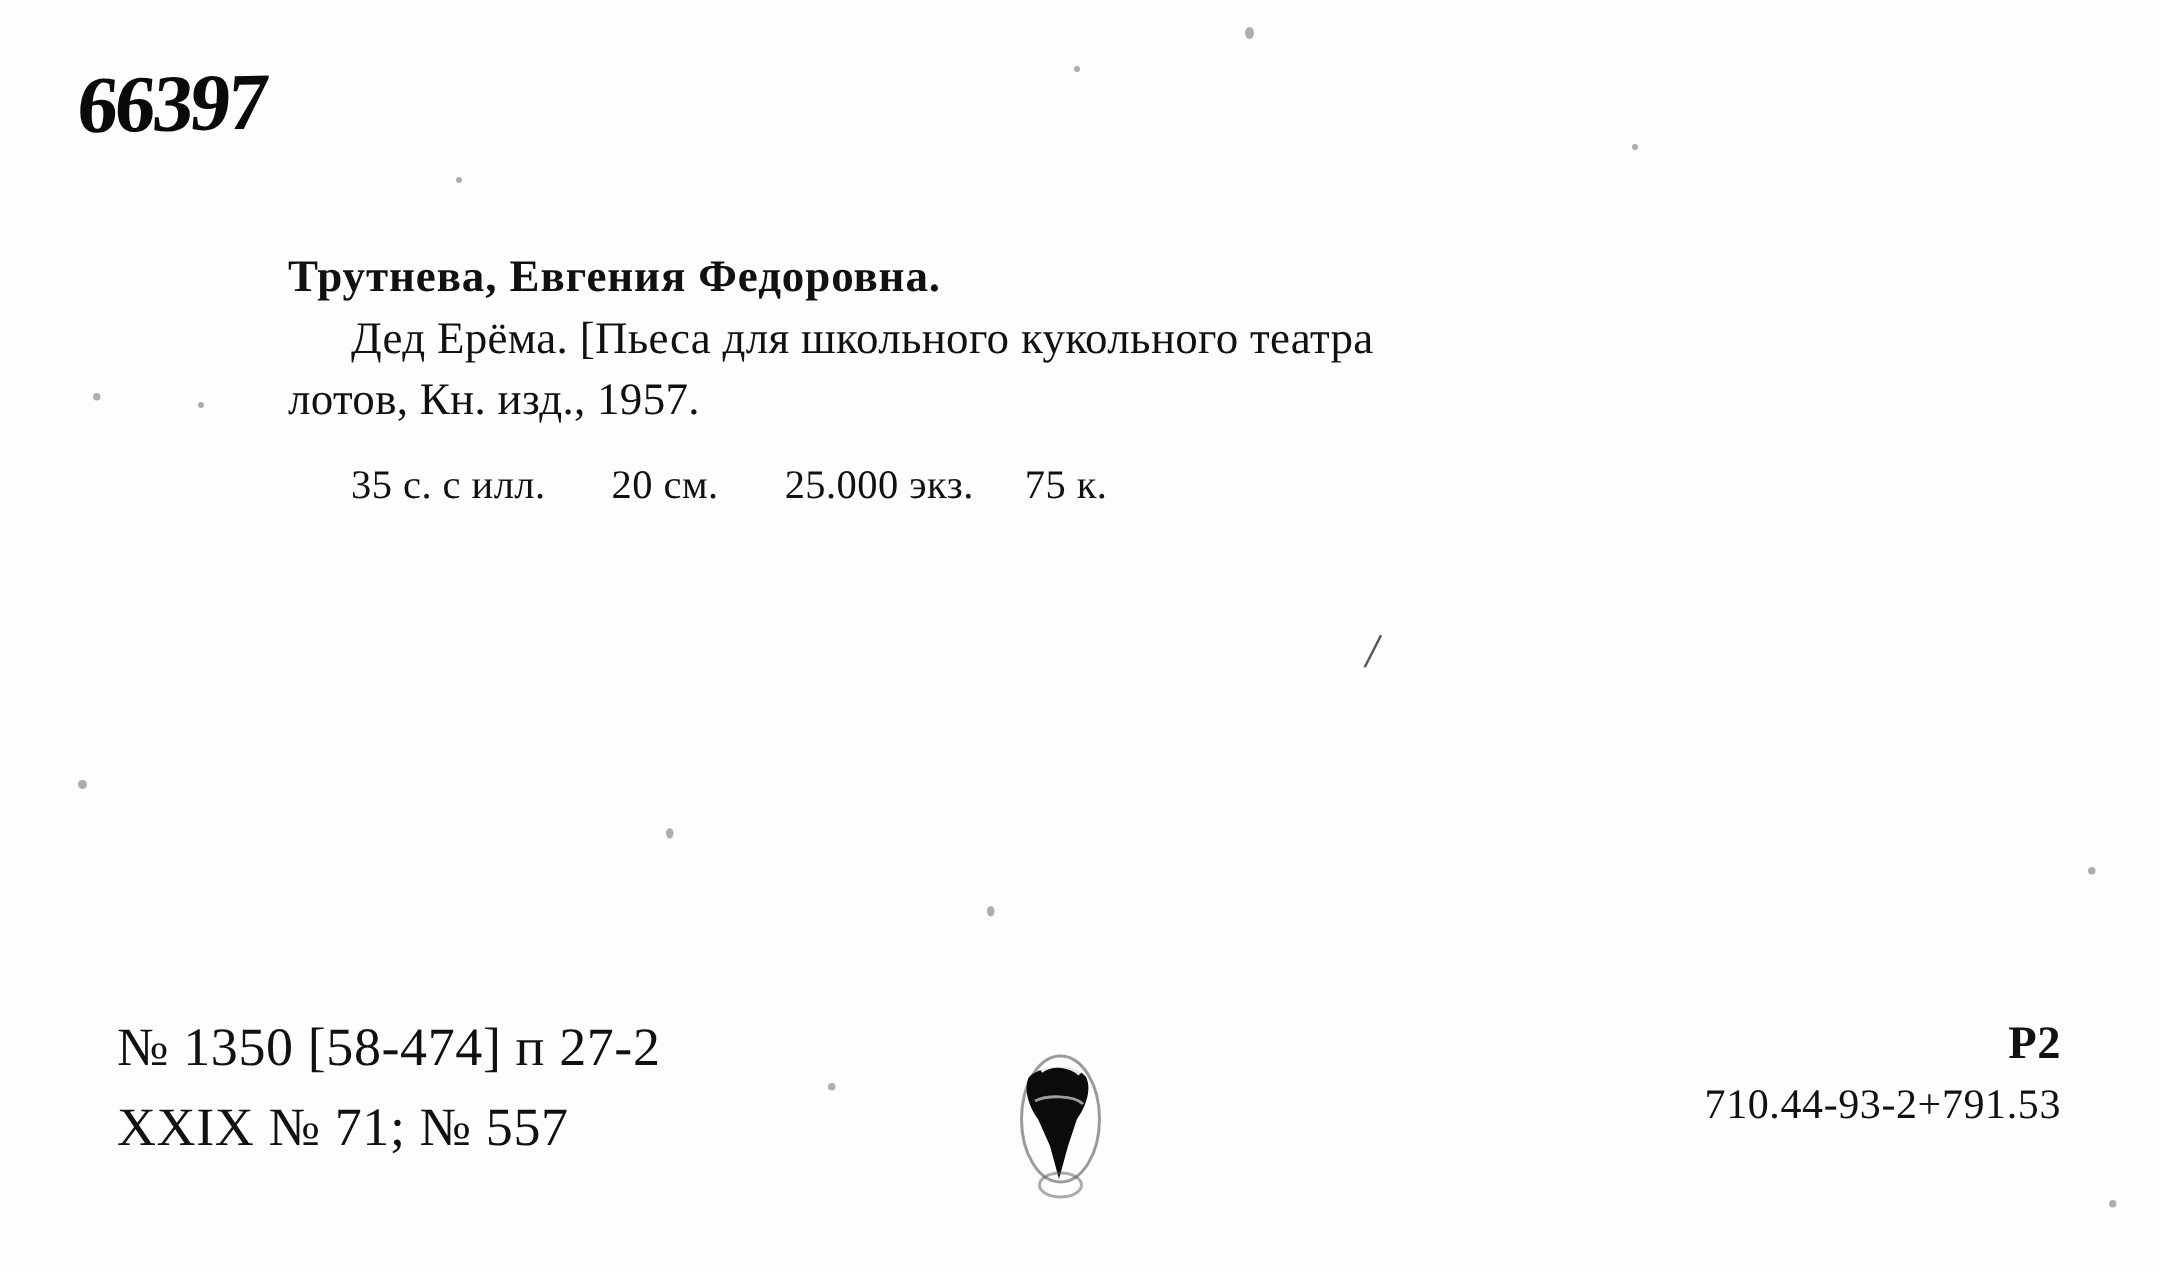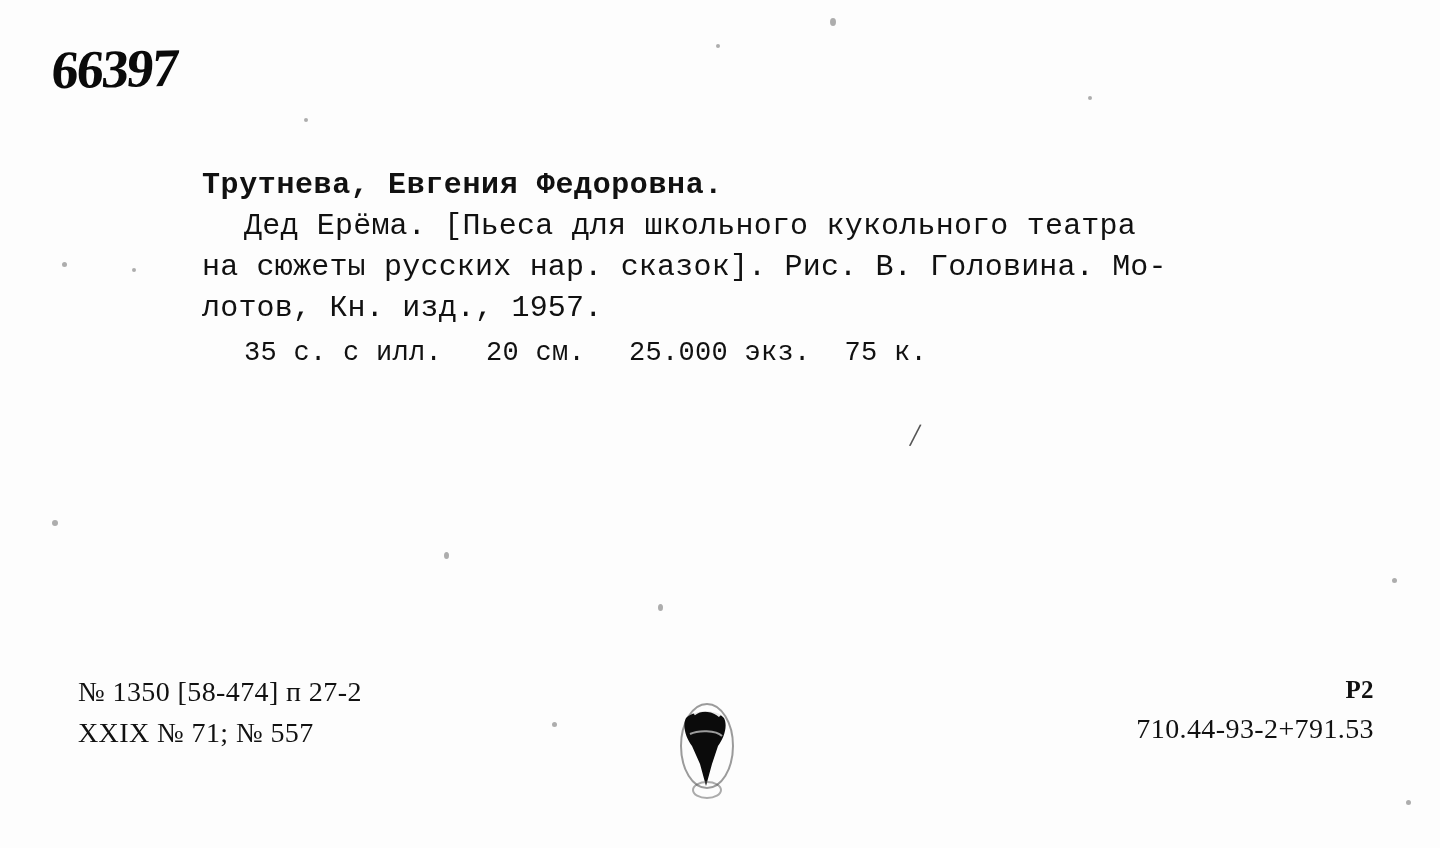--- a/index.html
+++ b/index.html
@@ -29,24 +29,23 @@
     top: 38px;
     font-family: "Liberation Serif", serif;
     font-size: 54px;
     font-weight: 700;
     letter-spacing: -2px;
     color: #0a0a0a;
     transform: skewX(-6deg) rotate(-1.2deg);
   }
   #main-entry {
     position: absolute;
-    left: 202px;
+    left: 192px;
     top: 168px;
     width: 1180px;
-    font-family: Liberation Mono, monospace;
   }
   .author {
     font-size: 30px;
     font-weight: 700;
     letter-spacing: 0.6px;
     margin: 0 0 4px 0;
     white-space: nowrap;
   }
   .title-block {
     font-size: 30px;
@@ -57,21 +56,21 @@
   .title-line {
     white-space: nowrap;
   }
   .indent {
     display: inline-block;
     width: 42px;
   }
   .collation {
     font-size: 27px;
     letter-spacing: 0.3px;
-    margin-top: 10px;
+    margin-top: 20px;
     white-space: nowrap;
   }
   .collation .gap {
     display: inline-block;
     width: 34px;
   }
   .collation .gap-lg {
     display: inline-block;
     width: 44px;
   }
@@ -84,37 +83,37 @@
     white-space: nowrap;
   }
   #tracing .dashes {
     letter-spacing: 6px;
     margin-right: 10px;
   }
   #footer-left {
     position: absolute;
     left: 78px;
     top: 672px;
-    font-size: 28px;
+    font-size: 36px;
     line-height: 1.46;
     letter-spacing: 0.4px;
   }
   #footer-left .fl-line { white-space: nowrap; }
   #footer-right {
     position: absolute;
     right: 66px;
     top: 672px;
     text-align: right;
     font-size: 28px;
     line-height: 1.46;
     letter-spacing: 0.4px;
   }
   #footer-right .class-top {
     font-weight: 700;
-    font-size: 25px;
+    font-size: 31px;
     font-family: Liberation Serif, serif;
   }
   #stamp {
     position: absolute;
     left: 672px;
     top: 694px;
     width: 70px;
     height: 108px;
   }
   #stamp svg { display: block; }
@@ -149,21 +148,20 @@
   <div class="speck" style="left:304px;top:118px;width:4px;height:4px;"></div>
 
   <div class="slash-mark">/</div>
 
   <div id="accession">66397</div>
 
   <div id="main-entry">
     <div class="author">Трутнева, Евгения Федоровна.</div>
     <div class="title-block">
       <div class="title-line"><span class="indent"></span><span>Дед Ерёма. [Пьеса для школьного кукольного  театра</span></div>
-      <div class="title-line">на сюжеты русских нар. сказок]. Рис. В. Головина.     Мо-</div>
       <div class="title-line">лотов, Кн. изд., 1957.</div>
     </div>
     <div class="collation">
       <span class="indent"></span><span>35 с. с илл.</span><span class="gap-lg"></span><span>20 см.</span><span class="gap-lg"></span><span>25.000 экз.</span><span class="gap"></span><span>75 к.</span>
     </div>
   </div>
 
 
   <div id="footer-left">
     <div class="fl-line">№ 1350 [58-474] п  27-2</div>

